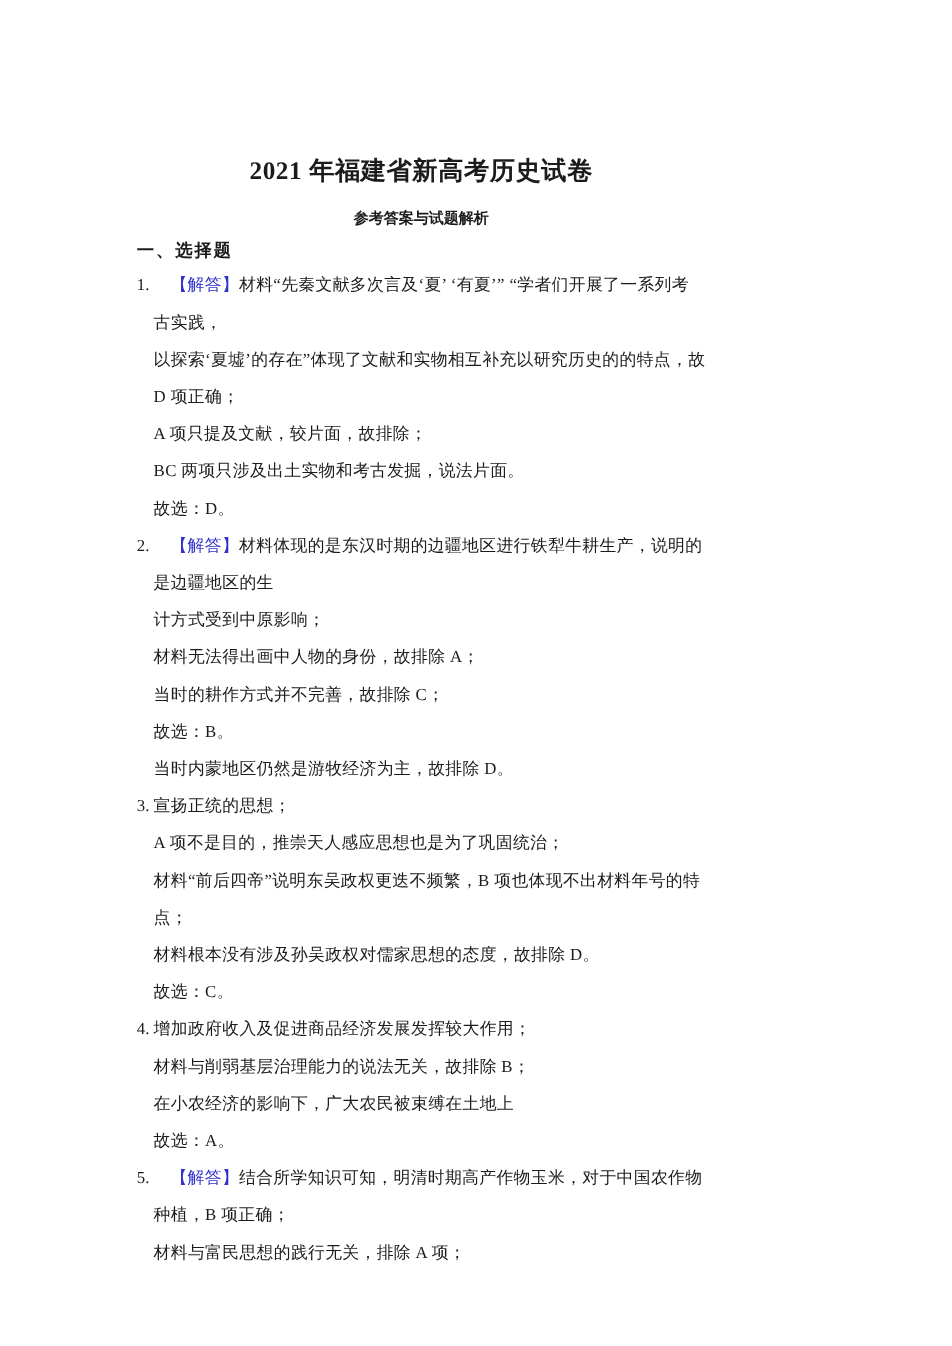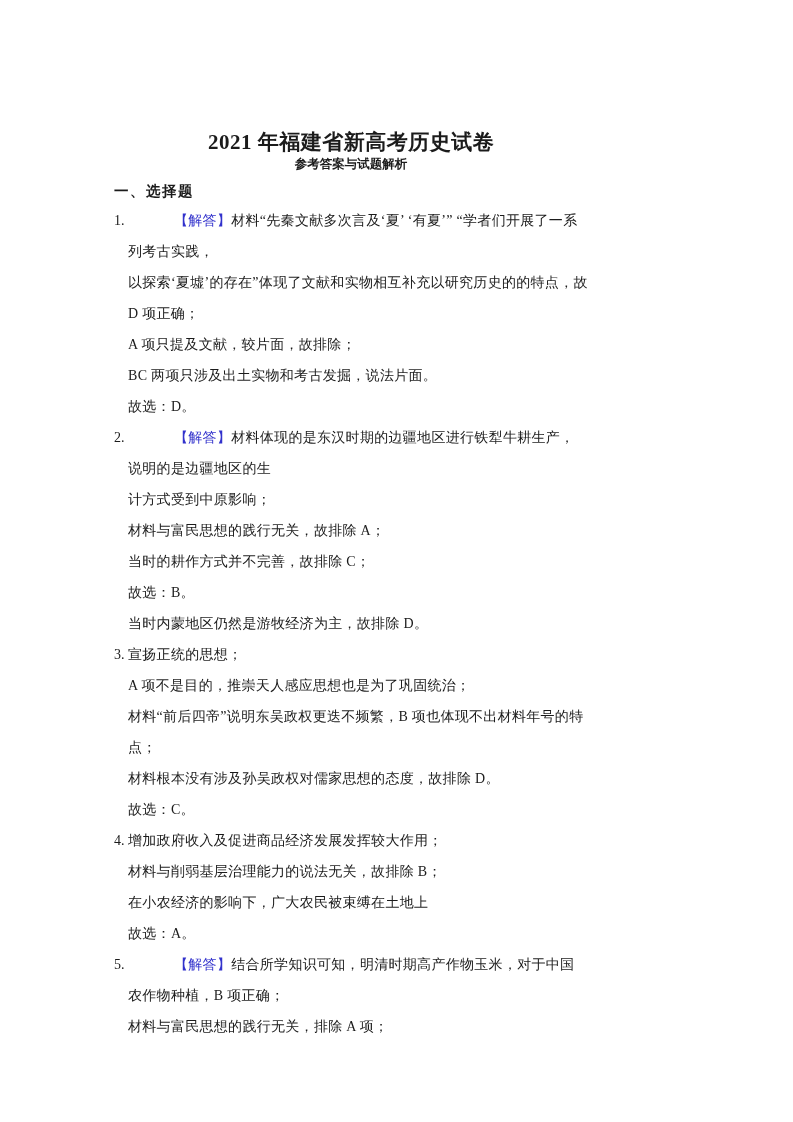--- a/index.html
+++ b/index.html
@@ -23,20 +23,21 @@
     font-weight: 700;
     font-size: 21px;
     line-height: 27px;
     letter-spacing: 0.5px;
   }
   .doc-subtitle {
     text-align: center;
     font-weight: 700;
     font-size: 12.5px;
     line-height: 16px;
+    margin-top: 18px;
   }
   .section-heading {
     font-weight: 700;
     font-size: 14.5px;
     line-height: 20px;
     margin-top: 9px;
     letter-spacing: 1.5px;
   }
   .questions {
     margin-top: 4px;
@@ -56,21 +57,20 @@
     margin-left: 14px;
     line-height: 31px;
     letter-spacing: 0.3px;
     white-space: normal;
   }
   .q-first {
     text-indent: 14px;
   }
   .q-marker {
     color: #3232cc;
-    margin-left: 32px;
   }
 </style>
 </head>
 <body>
 
 <div class="page">
   <div class="doc-title">2021 年福建省新高考历史试卷</div>
   <div class="doc-subtitle">参考答案与试题解析</div>
   <div class="section-heading">一、选择题</div>
   <div class="questions" id="questions">
@@ -80,21 +80,21 @@
   <div class="q-line">以探索‘夏墟’的存在”体现了文献和实物相互补充以研究历史的的特点，故 D 项正确；</div>
         <div class="q-line">A 项只提及文献，较片面，故排除；</div>
         <div class="q-line">BC 两项只涉及出土实物和考古发掘，说法片面。</div>
         <div class="q-line">故选：D。</div>
       </div>
 
   <div class="question">
     <span class="q-number">2.</span>
     <div class="q-line q-first"><span class="q-marker" style="color: rgb(50, 50, 204);">【解答】</span><span class="q-text">材料体现的是东汉时期的边疆地区进行铁犁牛耕生产，说明的是边疆地区的生</span></div>
   <div class="q-line">计方式受到中原影响；</div>
-        <div class="q-line">材料与富民思想的践行无关，故排除 A；</div>
+        <div class="q-line">材料无法得出画中人物的身份，故排除 A；</div>
         <div class="q-line">当时的耕作方式并不完善，故排除 C；</div>
         <div class="q-line">故选：B。</div>
         <div class="q-line">当时内蒙地区仍然是游牧经济为主，故排除 D。</div>
       </div>
 
   <div class="question">
     <span class="q-number">3.</span>
   <div class="q-line">宣扬正统的思想；</div>
         <div class="q-line">A 项不是目的，推崇天人感应思想也是为了巩固统治；</div>
         <div class="q-line">材料“前后四帝”说明东吴政权更迭不频繁，B 项也体现不出材料年号的特点；</div>

